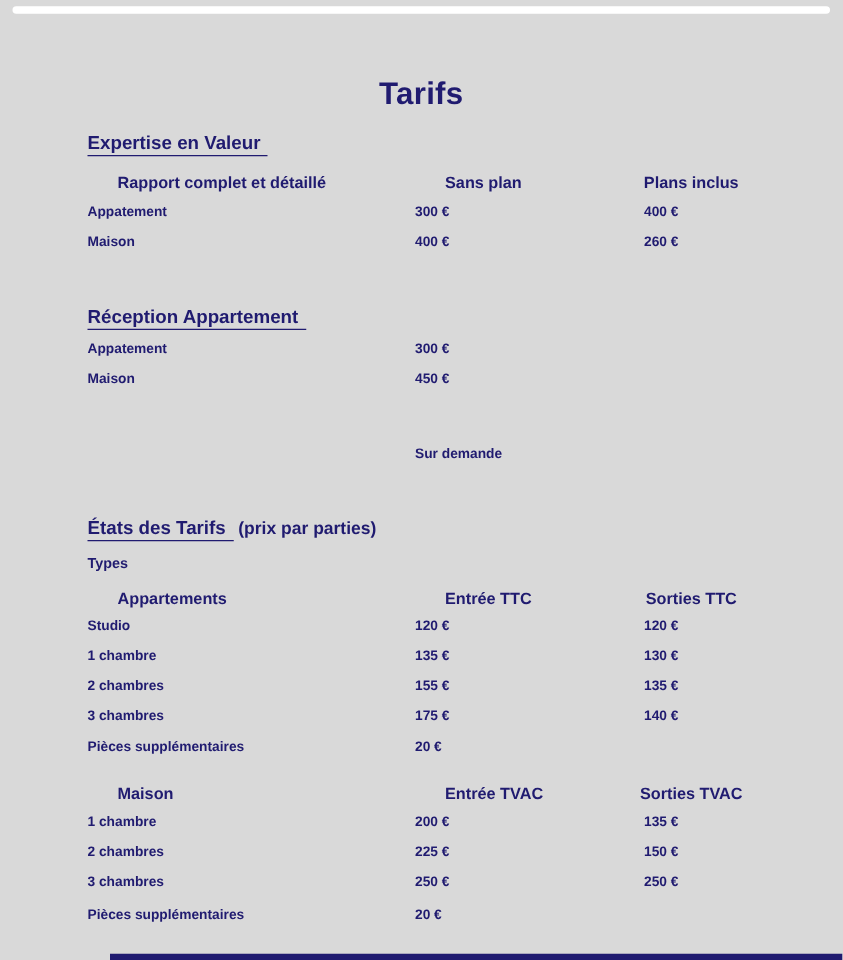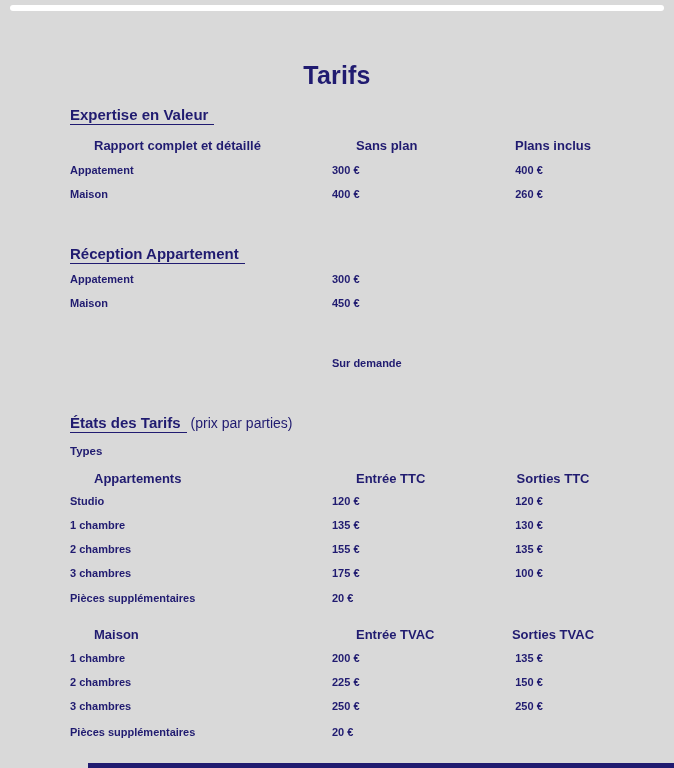--- a/index.html
+++ b/index.html
@@ -68,21 +68,21 @@
   .heading {
     font-size: 15px;
     font-weight: bold;
     display: inline-block;
     border-bottom: 1.6px solid #201b70;
     padding-right: 6px;
     padding-bottom: 1px;
   }
   .heading-suffix {
     font-size: 14px;
-    font-weight: normal;
+    font-weight: bold;
     margin-left: 4px;
   }
   .hdr { font-size: 13px; font-weight: bold; padding-left: 24px; }
   .sm  { font-size: 11px; font-weight: bold; }
   .sub { font-size: 11.5px; font-weight: bold; text-align: center; }
 </style>
 </head>
 <body>
 
 <div class="top-strip"></div>
@@ -157,21 +157,21 @@
     <span class="c3 sm">130 €</span>
   </div>
   <div class="row" style="top:543px">
     <span class="lbl sm">2 chambres</span>
     <span class="c2 sm">155 €</span>
     <span class="c3 sm">135 €</span>
   </div>
   <div class="row" style="top:567px">
     <span class="lbl sm">3 chambres</span>
     <span class="c2 sm">175 €</span>
-    <span class="c3 sm">100 €</span>
+    <span class="c3 sm">140 €</span>
   </div>
   <div class="row" style="top:592px">
     <span class="lbl sm">Pièces supplémentaires</span>
     <span class="c2 sm">20 €</span>
     <span class="c3 sm"></span>
   </div>
 
   <div class="row" style="top:627px">
     <span class="lbl hdr">Maison</span>
     <span class="c2 hdr">Entrée TVAC</span>

